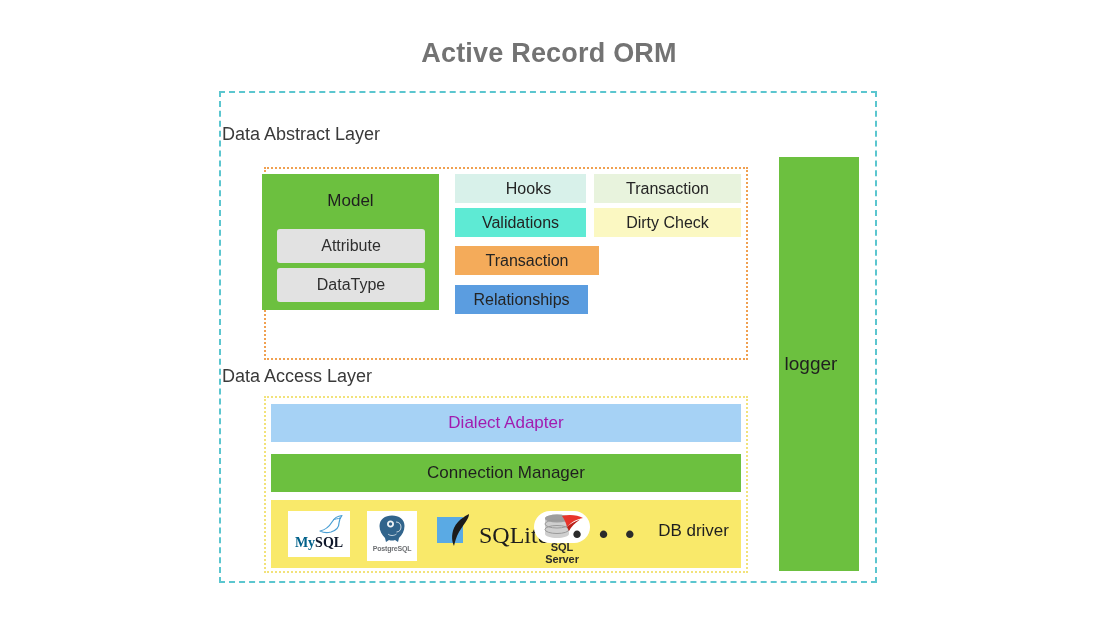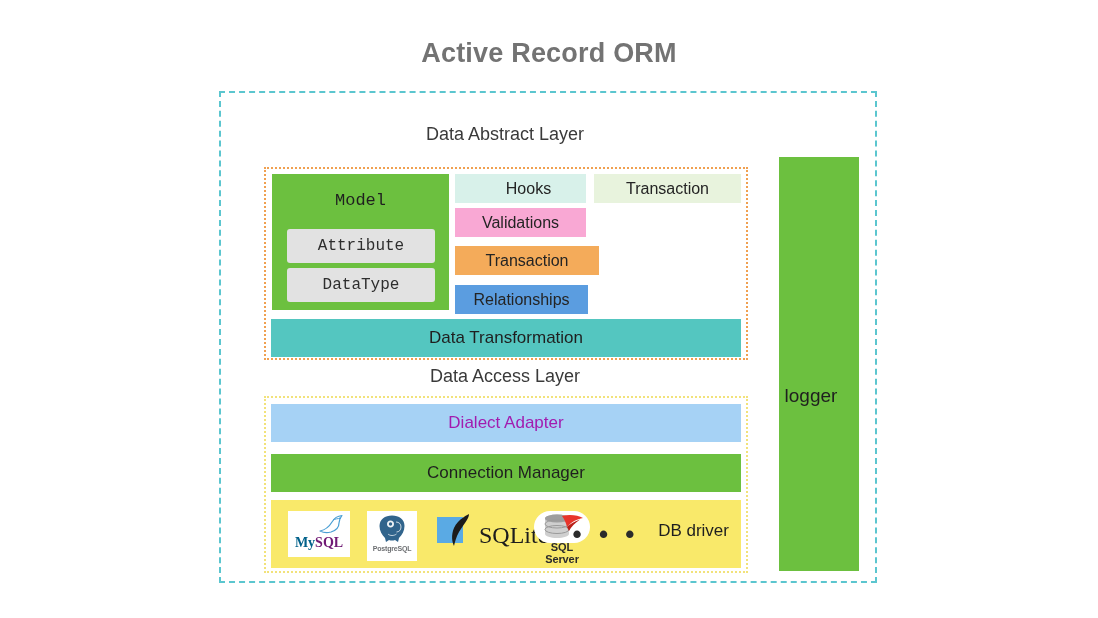--- a/index.html
+++ b/index.html
@@ -43,21 +43,20 @@
     border: 2px dashed #5bc6cf;
     box-sizing: border-box;
     background: #ffffff;
   }
 
   
   .layer-heading {
     position: absolute;
     font-size: 18px;
     color: #3a3a3a;
-    text-align: center;
     white-space: nowrap;
   }
   #data-abstract-layer-label {
     left: 222px;
     top: 124px;
     width: 566px;
   }
   #data-access-layer-label {
     left: 222px;
     top: 366px;
@@ -82,27 +81,26 @@
     top: 396px;
     width: 484px;
     height: 177px;
     border: 2px dotted #f2e27a;
     box-sizing: border-box;
   }
 
   
   #model-block {
     position: absolute;
-    left: 272px;
+    left: 262px;
     top: 174px;
     width: 177px;
     height: 136px;
     background: #6cc03f;
     box-sizing: border-box;
-    font-family: Liberation Mono, monospace;
   }
   #model-title {
     position: absolute;
     left: 0;
     top: 17px;
     width: 177px;
     text-align: center;
     font-size: 17px;
     color: #1f1f1f;
   }
@@ -129,21 +127,21 @@
     display: flex;
     align-items: center;
     justify-content: center;
     font-size: 16px;
     color: #242424;
     box-sizing: border-box;
     white-space: nowrap;
   }
   #feature-hooks        { left: 455px; top: 174px; width: 131px; background: #d8f1ea; padding-left: 16px; }
   #feature-migrations   { left: 594px; top: 174px; width: 147px; background: #e8f3dd; }
-  #feature-validations  { left: 455px; top: 208px; width: 131px; background: #f9a8d4; }
+  #feature-validations  { left: 455px; top: 208px; width: 131px; background: #5eead4; }
   #feature-dirty-check  { left: 594px; top: 208px; width: 147px; background: #fbf8c2; }
   #feature-transaction  { left: 455px; top: 246px; width: 144px; background: #f4ab5a; }
   #feature-relationships{ left: 455px; top: 285px; width: 133px; background: #5b9de0; }
 
   
   .wide-bar {
     position: absolute;
     left: 271px;
     width: 470px;
     height: 38px;
@@ -179,21 +177,21 @@
   #db-logo-mysql { left: 17px; width: 62px; height: 46px; }
   #mysql-dolphin {
     position: absolute; left: 30px; top: 3px; width: 28px; height: 20px;
   }
   #mysql-wordmark {
     position: absolute; left: 0; top: 23px; width: 62px;
     text-align: center; font-size: 14px; font-weight: bold;
     font-family: "Liberation Serif", serif; line-height: 17px;
   }
   #mysql-my  { color: #00618a; }
-  #mysql-sql { color: #701a75; }
+  #mysql-sql { color: #0f172a; }
 
   
   #db-logo-postgres { left: 96px; width: 50px; height: 50px; }
   #pg-elephant { position: absolute; left: 9px; top: 3px; width: 32px; height: 30px; }
   #pg-wordmark {
     position: absolute; left: 0; top: 34px; width: 50px;
     text-align: center; font-size: 7px; font-weight: bold;
     color: #6d6f72; letter-spacing: -0.2px;
   }
 
@@ -241,21 +239,20 @@
     background: #6cc03f;
   }
   #logger-label {
     position: absolute;
     left: 0;
     top: 196px;
     width: 64px;
     text-align: center;
     font-size: 19px;
     color: #1f1f1f;
-    margin-top: 32px;
   }
 </style>
 </head>
 <body>
 
 <div id="canvas">
 
   <div id="diagram-title">Active Record ORM</div>
 
   <div id="outer-container"></div>
@@ -268,24 +265,24 @@
 
   <div id="model-block">
     <div id="model-title">Model</div>
     <div class="model-sub-box" id="model-sub-datatype">DataType</div>
     <div class="model-sub-box" id="model-sub-attribute">Attribute</div>
   </div>
 
   <div class="feature-box" id="feature-hooks">Hooks</div>
   <div class="feature-box" id="feature-migrations">Transaction</div>
   <div class="feature-box" id="feature-validations">Validations</div>
+  <div class="feature-box" id="feature-dirty-check">Dirty Check</div>
   <div class="feature-box" id="feature-transaction">Transaction</div>
   <div class="feature-box" id="feature-relationships">Relationships</div>
 
-  <div class="wide-bar" id="bar-data-transformation">Data Transformation</div>
 
   <div id="access-layer-group"></div>
 
   <div class="wide-bar" id="bar-dialect-adapter">Dialect Adapter</div>
   <div class="wide-bar" id="bar-connection-manager">Connection Manager</div>
 
   <div id="db-driver-row">
 
     <div class="db-logo" id="db-logo-mysql">
       <svg id="mysql-dolphin" viewBox="0 0 56 40">

